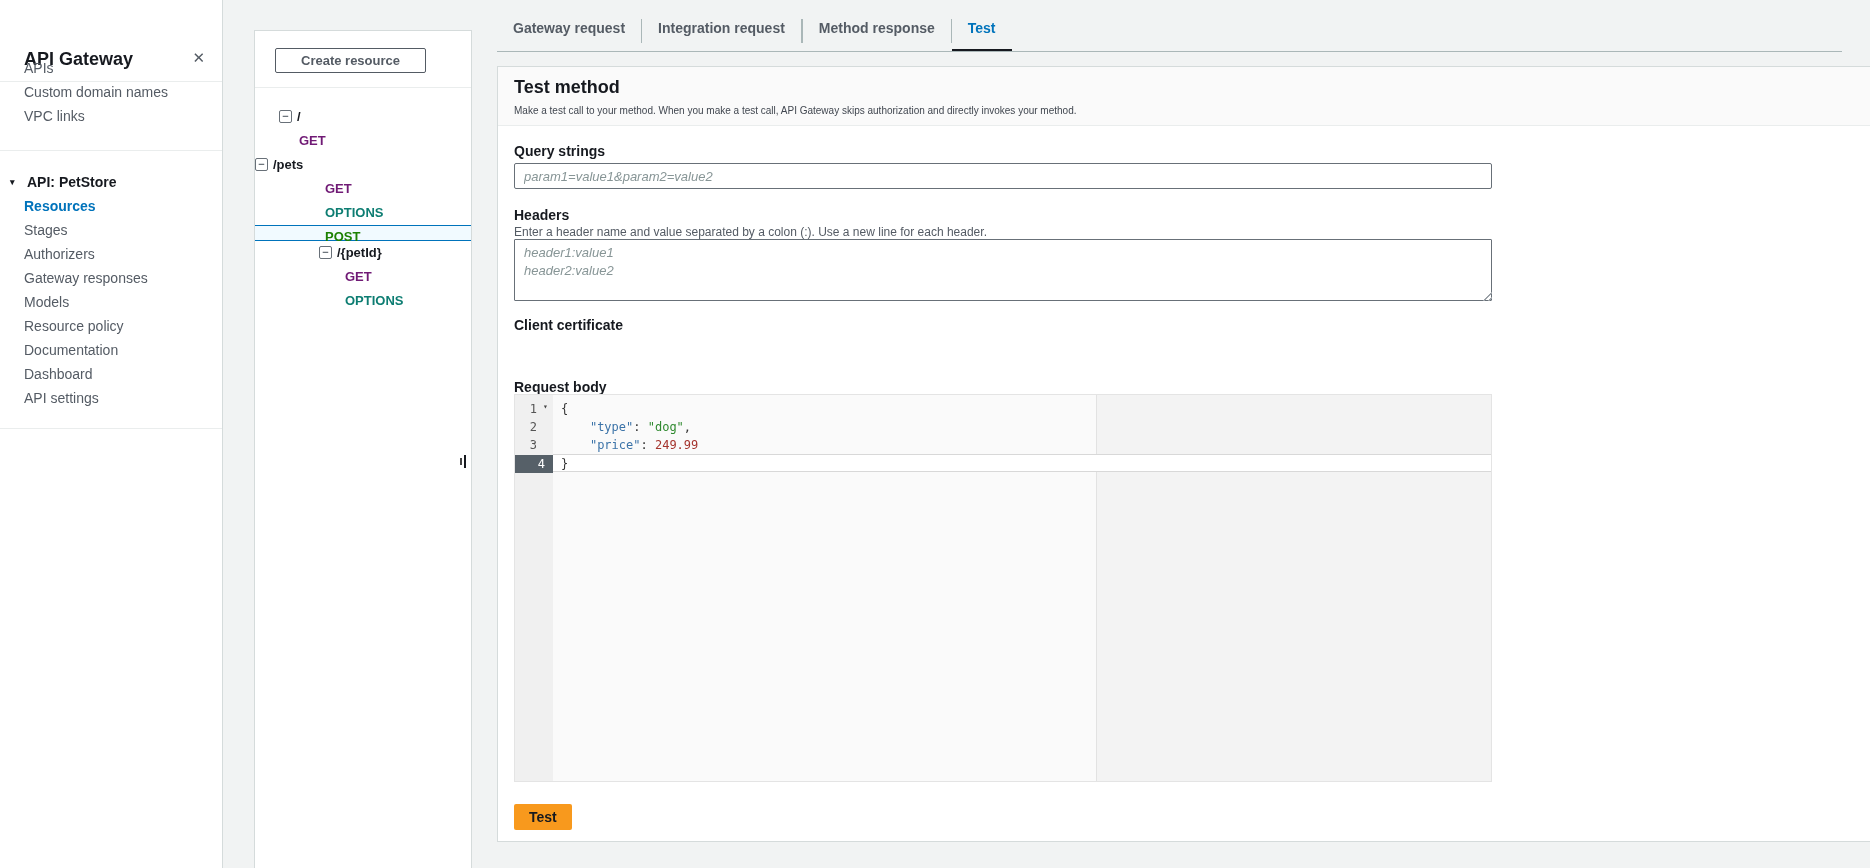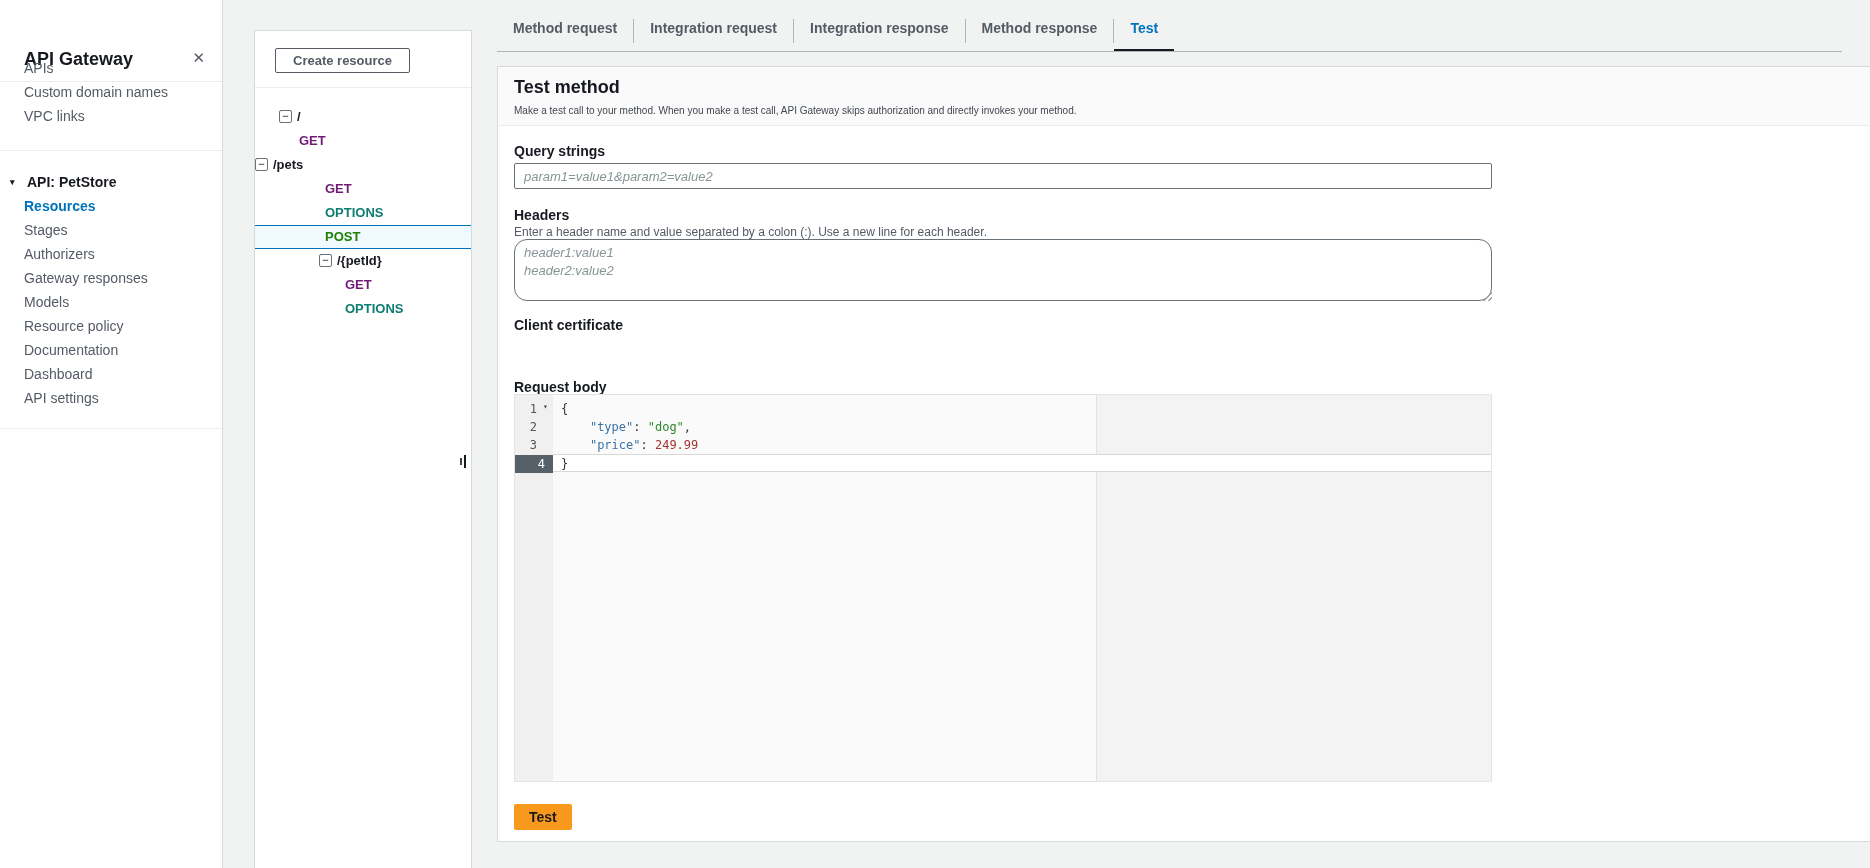--- a/index.html
+++ b/index.html
@@ -34,30 +34,30 @@
     font-size:14px; font-weight:bold; color:#16191f; padding-left:27px; cursor:pointer;
   }
   .nav-caret { position:absolute; left:10px; top:0; font-size:9px; color:#16191f; }
   
   .tree-panel {
     position:absolute; left:254px; top:30px; width:218px; height:838px;
     background:#fff; border:1px solid #d5dbdb; border-bottom:none;
   }
   .tree-header { position:absolute; top:0; left:0; right:0; height:57px; border-bottom:1px solid #eaeded; }
   .create-btn {
-    position:absolute; left:20px; top:17px; height:25px; padding:0 17px;
+    position:absolute; left:20px; top:17px; height:25px; padding:0 25px;
     background:#fff; border:1px solid #545b64; border-radius:2px;
     font-size:13px; font-weight:bold; color:#545b64; line-height:23px; cursor:pointer;
   }
   .tree { position:absolute; top:74px; left:0; right:0; }
   .tree-row { position:relative; height:24px; line-height:24px; font-size:13px; font-weight:bold; cursor:pointer; white-space:nowrap; }
   .tree-row.selected {
     background:#f1faff;
     border-top:1px solid #0073bb; border-bottom:1px solid #0073bb;
-    height:24px; line-height:22px;
+    height:16px; line-height:22px;
   }
   .expander {
     display:inline-block; width:13px; height:13px; border:1px solid #687078; border-radius:2px;
     background:#fff; color:#687078; font-size:11px; line-height:11px; text-align:center;
     vertical-align:middle; margin-right:5px; position:relative; top:-1px; cursor:pointer;
   }
   .res-label { color:#16191f; }
   .m-get { color:#701a75; }
   .m-options { color:#0d7d72; }
   .m-post { color:#1d8102; }
@@ -93,21 +93,21 @@
   .card-desc { position:absolute; left:16px; top:38px; font-size:10px; color:#414750; }
   .field-label { position:absolute; left:16px; font-size:14px; font-weight:bold; color:#16191f; }
   .field-help { position:absolute; left:16px; font-size:12px; color:#545b64; }
   .text-input {
     position:absolute; left:16px; width:978px; height:26px;
     border:1px solid #687078; border-radius:2px; padding:0 9px;
     font-family:"Liberation Sans", sans-serif; font-size:13px; color:#16191f; background:#fff;
   }
   .text-area {
     position:absolute; left:16px; width:978px; height:62px;
-    border:1px solid #687078; border-radius:13px; padding:4px 9px;
+    border:1px solid #687078; border-radius:1px; padding:4px 9px;
     font-family:"Liberation Sans", sans-serif; font-size:13px; color:#16191f; background:#fff;
     resize:none; line-height:18px;
   }
   .text-input::placeholder, .text-area::placeholder { font-style:italic; color:#879596; opacity:1; }
   .resize-grip {
     position:absolute; left:984px; width:10px; height:10px; pointer-events:none;
     background:
       linear-gradient(135deg, transparent 0 55%, #9aa0a6 55% 63%, transparent 63% 78%, #9aa0a6 78% 86%, transparent 86%);
   }
   .select-box {
@@ -221,25 +221,24 @@
     </div>
   </div>
   <div class="panel-handle">
     <div class="b1"></div>
       <div class="b2"></div>
   </div>
 </div>
 
 <div class="main">
   <div class="tabs">
-    <div class="tab">Method request</div>
+    <div class="tab">Gateway request</div>
     <div class="tab-sep"></div>
     <div class="tab">Integration request</div>
     <div class="tab-sep"></div>
-    <div class="tab">Integration response</div>
     <div class="tab-sep"></div>
     <div class="tab">Method response</div>
     <div class="tab-sep"></div>
     <div class="tab active">Test</div>
   </div>
   <div class="tabs-underline"></div>
 
   <div class="card">
     <div class="card-header">
       <div class="card-title">Test method</div>

